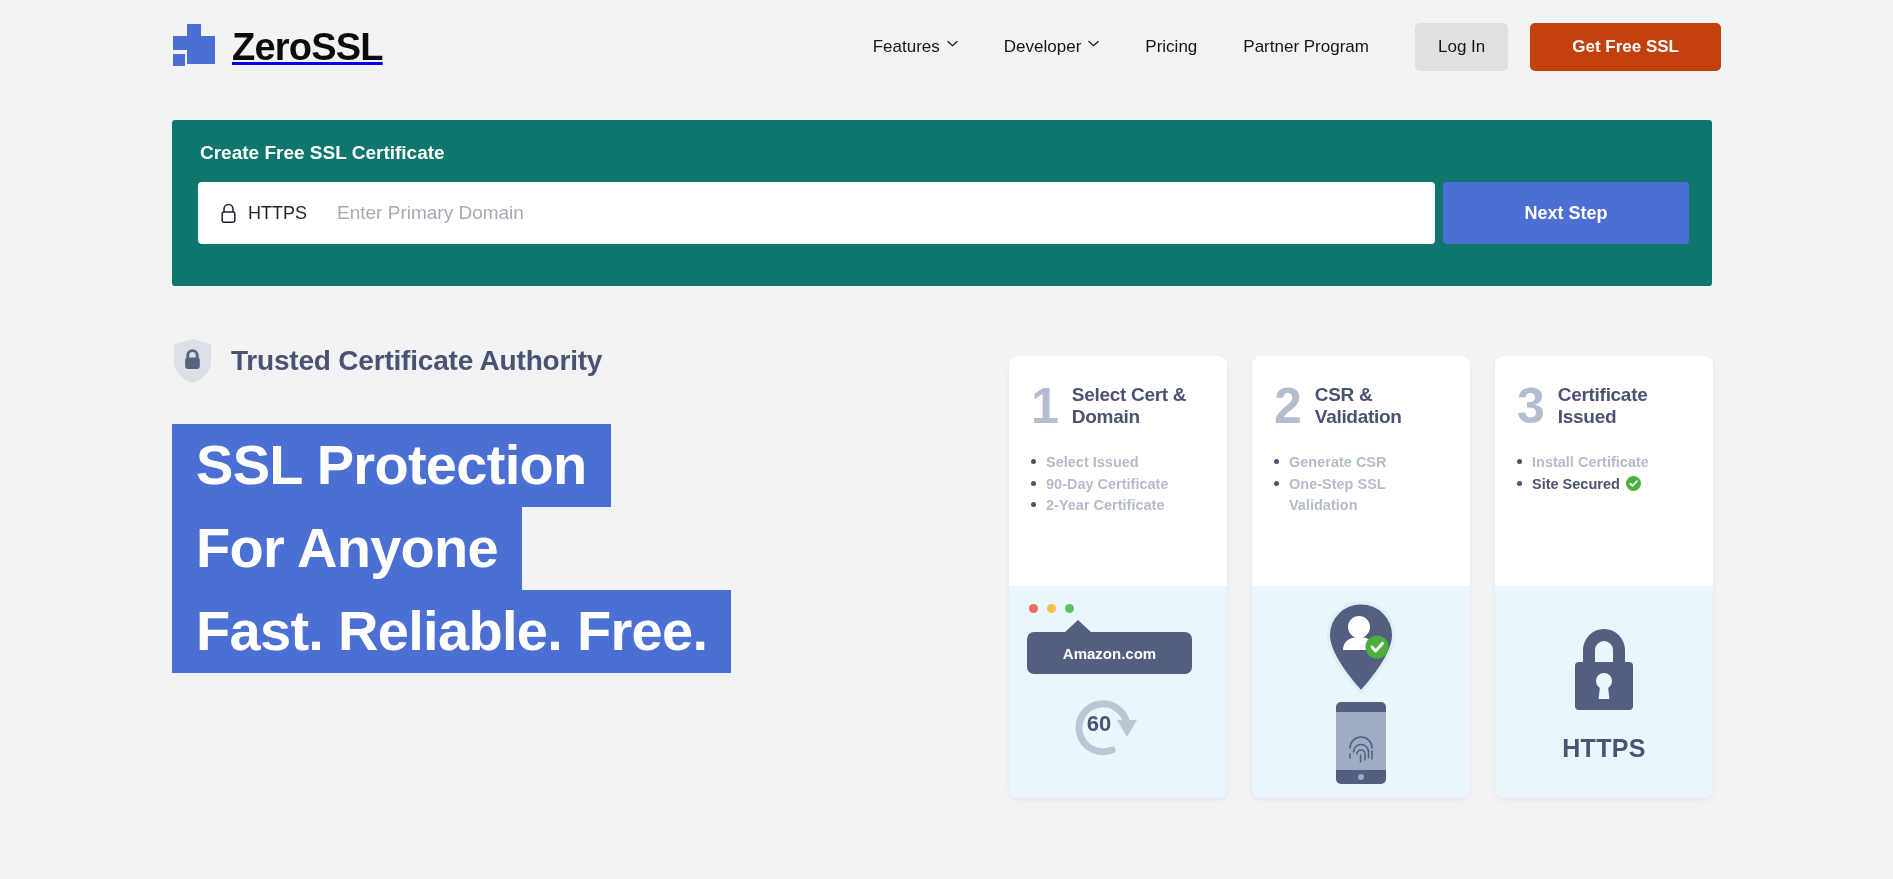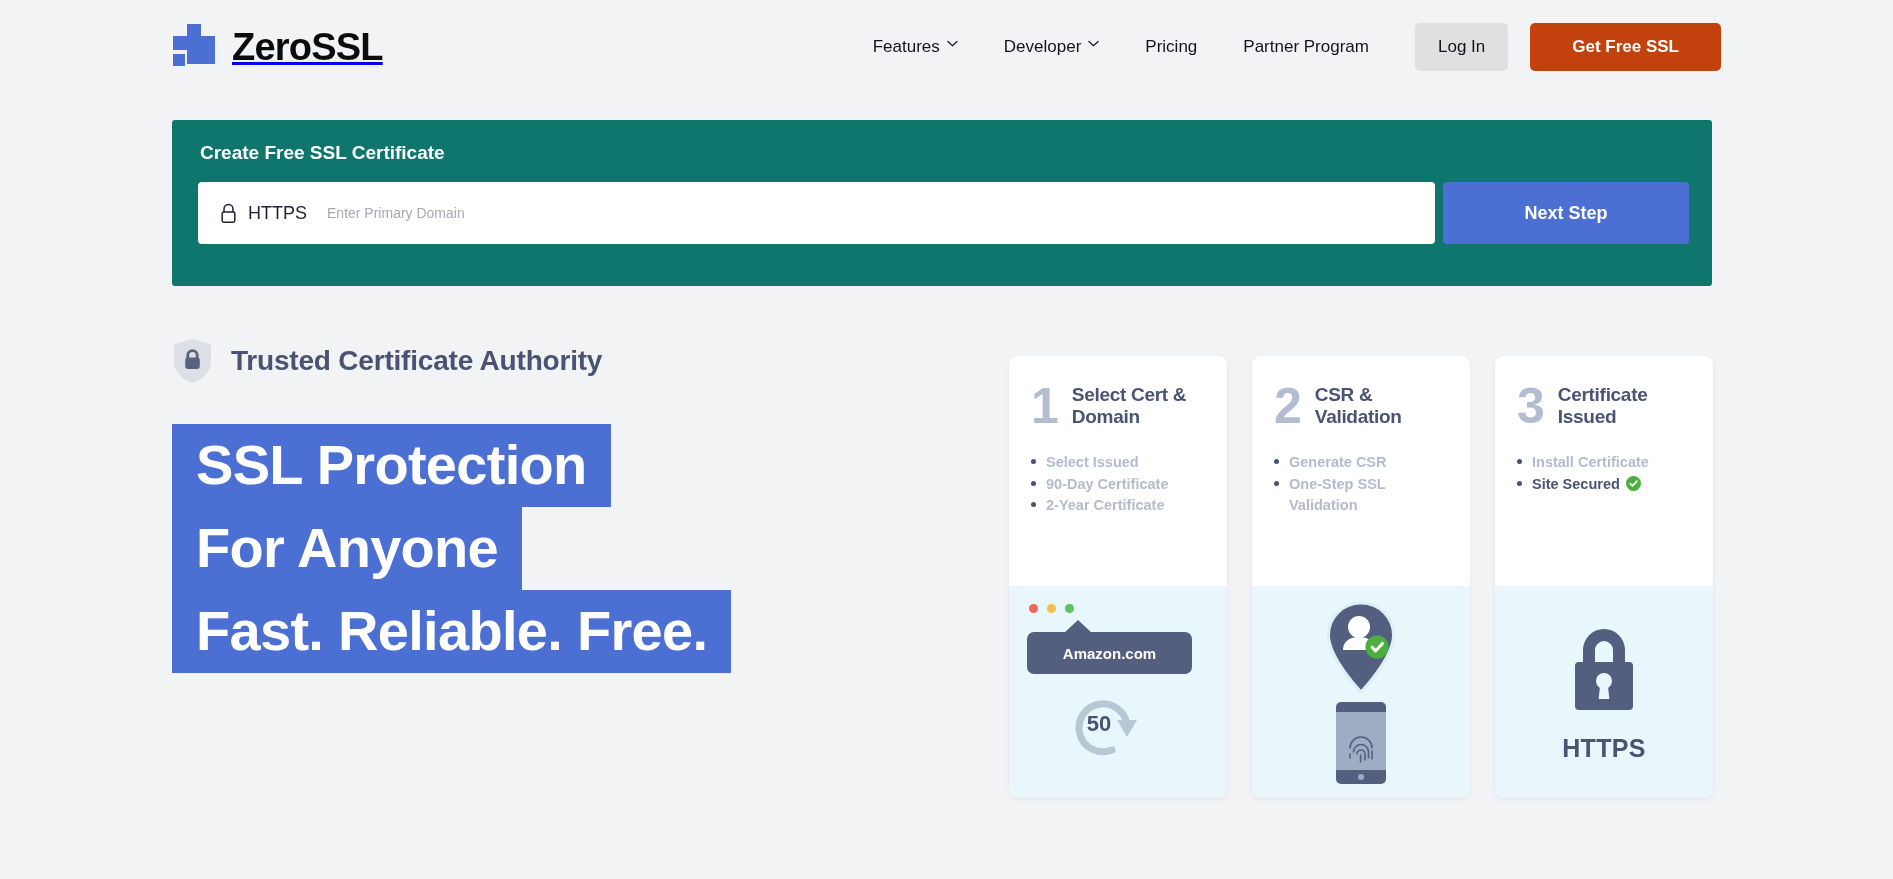--- a/index.html
+++ b/index.html
@@ -62,21 +62,21 @@
   .domain-box {
     width: 1237px; height: 62px; background: #ffffff;
     border-radius: 4px; display: flex; align-items: center;
   }
   .lock-small { margin-left: 22px; display: flex; align-items: center; flex: none; }
   .https-label {
     font-size: 18px; color: #1d2233; margin-left: 11px; flex: none;
   }
   .domain-input {
     border: none; outline: none; background: transparent;
-    font-size: 14px; color: #1d2233; margin-left: 20px; flex: 1;
+    font-size: 19px; color: #1d2233; margin-left: 30px; flex: 1;
     font-family: inherit; height: 100%;
   }
   .domain-input::placeholder { color: #a5aab5; }
   .btn-next {
     width: 246px; height: 62px; margin-left: 8px;
     background: #4c6fd4; color: #ffffff; border: none; border-radius: 4px;
     font-size: 18px; font-weight: bold; cursor: pointer; font-family: inherit;
   }
 
   
@@ -281,21 +281,21 @@
             <i style="background:#5cc462"></i>
         </div>
         <div class="tooltip">
           <span>Amazon.com</span>
         </div>
         <div class="ring-wrap">
           <svg width="90" height="78" viewBox="0 0 90 78">
             <path d="M62 38 A24 24 0 1 0 47 60" stroke="#b9c6d4" stroke-width="7" fill="none" stroke-linecap="round"></path>
             <path d="M52 30 L62 47 L72 30 Z" fill="#b9c6d4"></path>
           </svg>
-          <span class="ring-num">50</span>
+          <span class="ring-num">60</span>
         </div>
       </div>
     </div>
 
     <div class="card">
       <div class="card-top">
         <div class="card-head">
           <span class="step-num">2</span>
           <span class="step-title">CSR &amp; Validation</span>
         </div>

